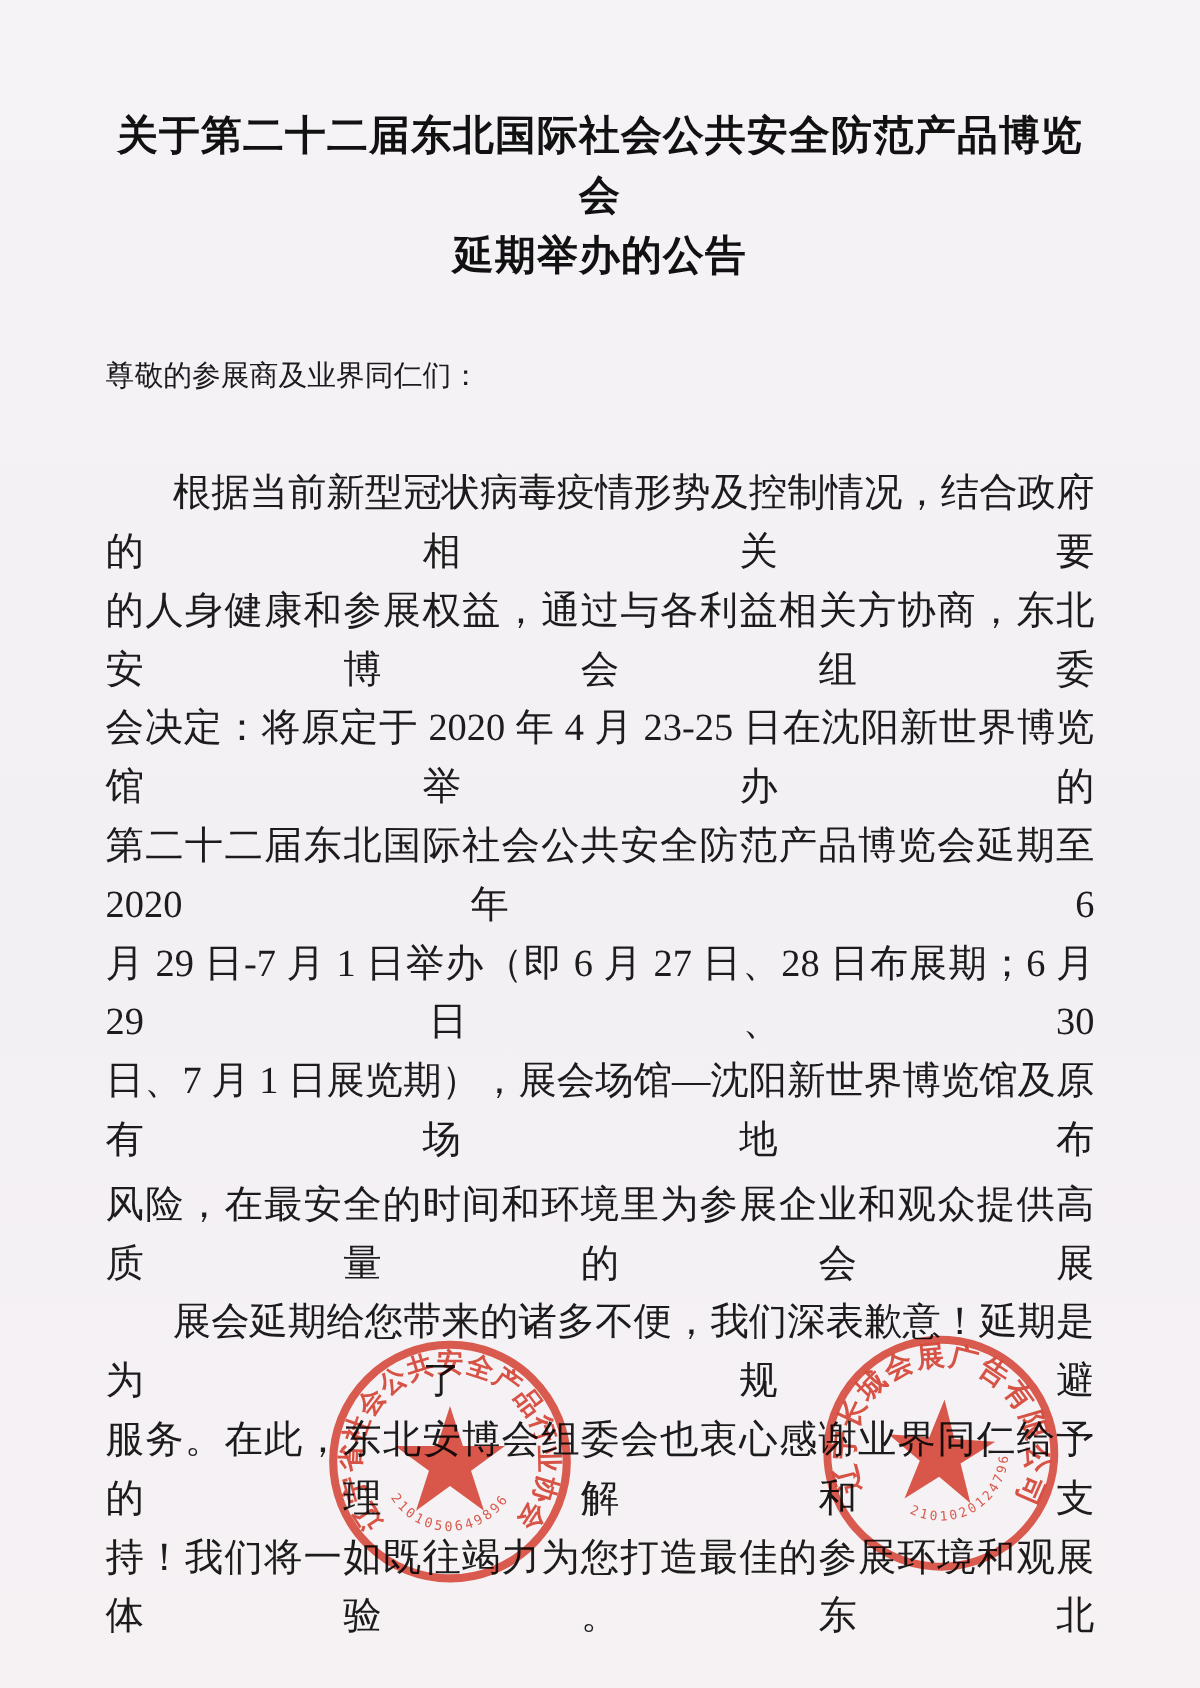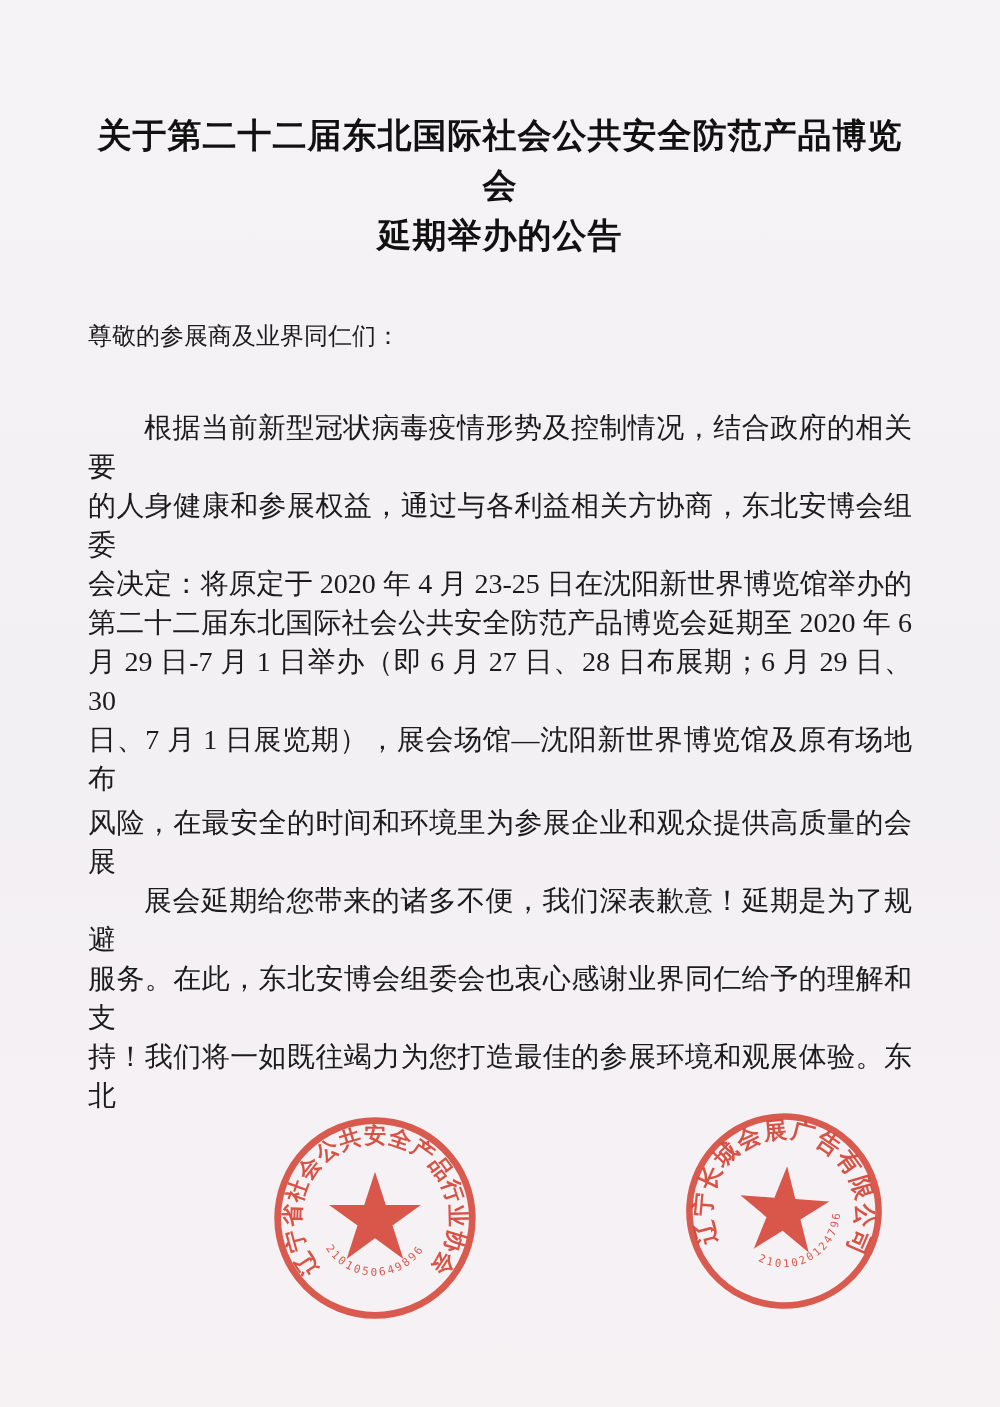--- a/index.html
+++ b/index.html
@@ -14,40 +14,40 @@
     margin: 0 auto;
     background: linear-gradient(180deg, var(--paper) 0%, #f3f0f4 55%, #f6f2f4 100%);
     color: var(--text);
     font-family: "Liberation Serif", serif;
     overflow: hidden;
     box-sizing: border-box;
     padding: 0 88px;
   }
   .title {
     margin: 0;
-    padding-top: 110px;
+    padding-top: 88px;
     text-align: center;
     font-family: "Liberation Sans", sans-serif;
     font-weight: 700;
     font-size: 34px;
     line-height: 50px;
     color: var(--title);
     letter-spacing: 1px;
   }
   .title .tl { display: block; }
   .greeting {
     margin: 56px 0 0 0;
     font-size: 24px;
     line-height: 40px;
   }
   .para { margin-top: 52px; }
   .para.p2 { margin-top: 5px; }
   .line {
-    font-size: 28px;
-    line-height: 39px;
+    font-size: 32px;
+    line-height: 49px;
     text-align: justify;
     text-align-last: justify;
     white-space: normal;
   }
   .line.indent { text-indent: 56px; }
   .line.last { text-align-last: left; }
   .seal {
     position: absolute;
     mix-blend-mode: multiply;
     opacity: 0.95;

